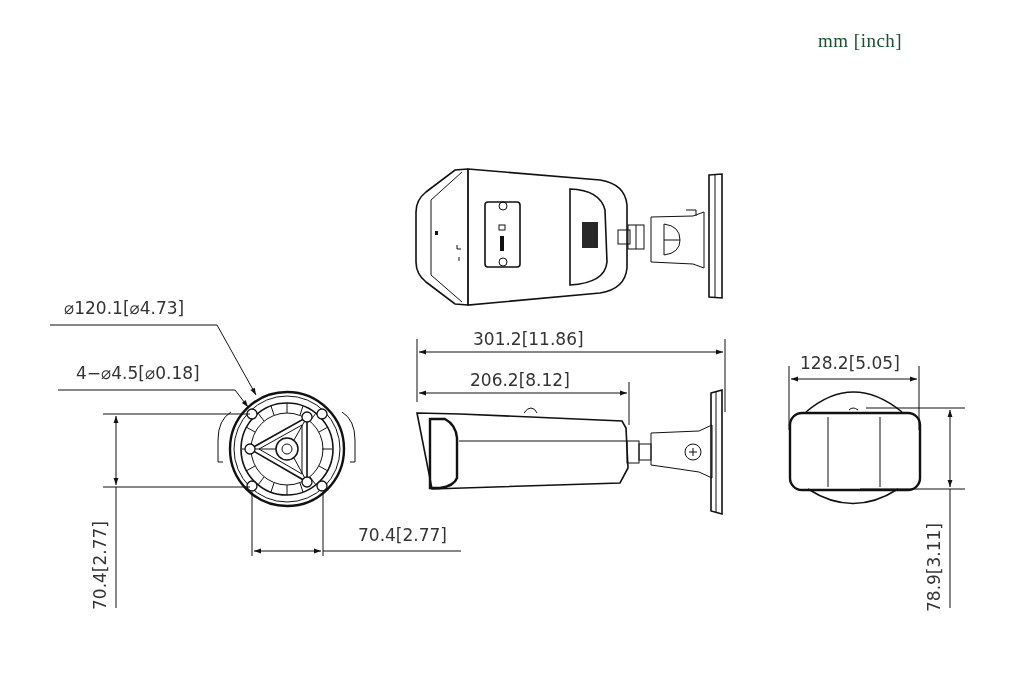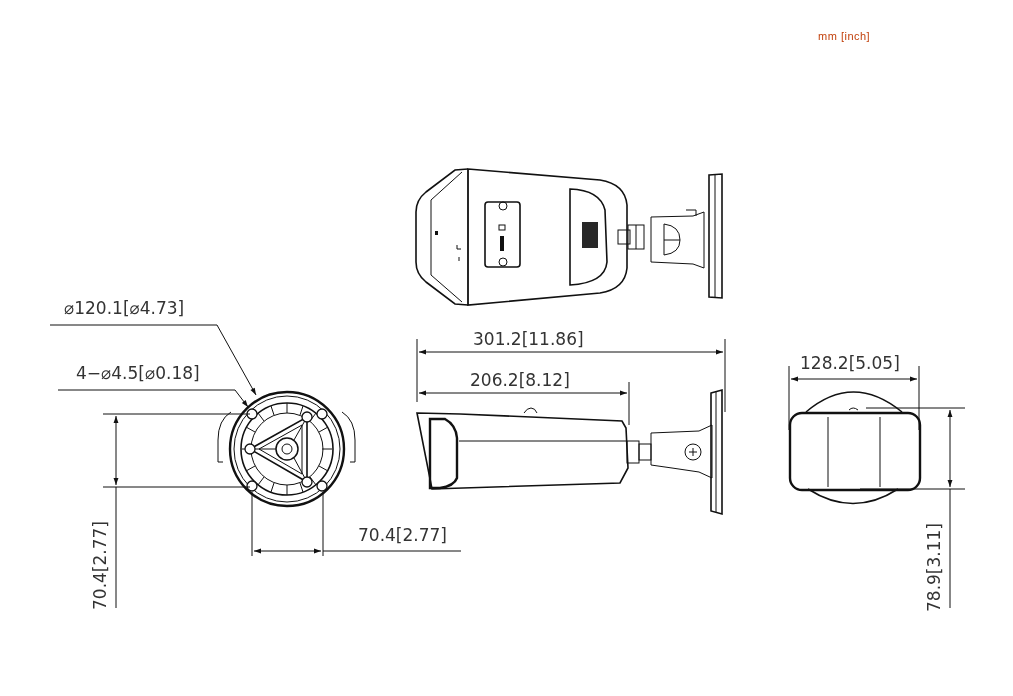--- a/index.html
+++ b/index.html
@@ -1,21 +1,21 @@
 <!DOCTYPE html>
 <html><head>
 <meta charset="utf-8">
 <style>
   html, body { margin: 0; padding: 0; background: #ffffff; }
   body { width: 1013px; height: 696px; position: relative; overflow: hidden;
          font-family: "DejaVu Sans", sans-serif; }
   #drawing { position: absolute; left: 0; top: 0; }
   .dimtext { font-family: "DejaVu Sans", sans-serif; font-size: 17px; fill: #333; }
-  .unitlabel { position: absolute; left: 818px; top: 30px; font-size: 11px; color: #c2410c;
-               font-family: Liberation Sans, sans-serif; letter-spacing: 0.5px; }
+  .unitlabel { position: absolute; left: 818px; top: 30px; font-size: 19px; color: #14532d;
+               font-family: Liberation Serif, serif; letter-spacing: 0.5px; }
   .ln { stroke: #111; fill: none; stroke-width: 1; }
   .thick { stroke: #111; fill: none; stroke-width: 2.4; }
   .med { stroke: #111; fill: none; stroke-width: 1.6; }
   .wh { fill: #fff; stroke: #111; }
 </style>
 </head>
 <body>
 
 <div class="unitlabel">mm [inch]</div>
 

